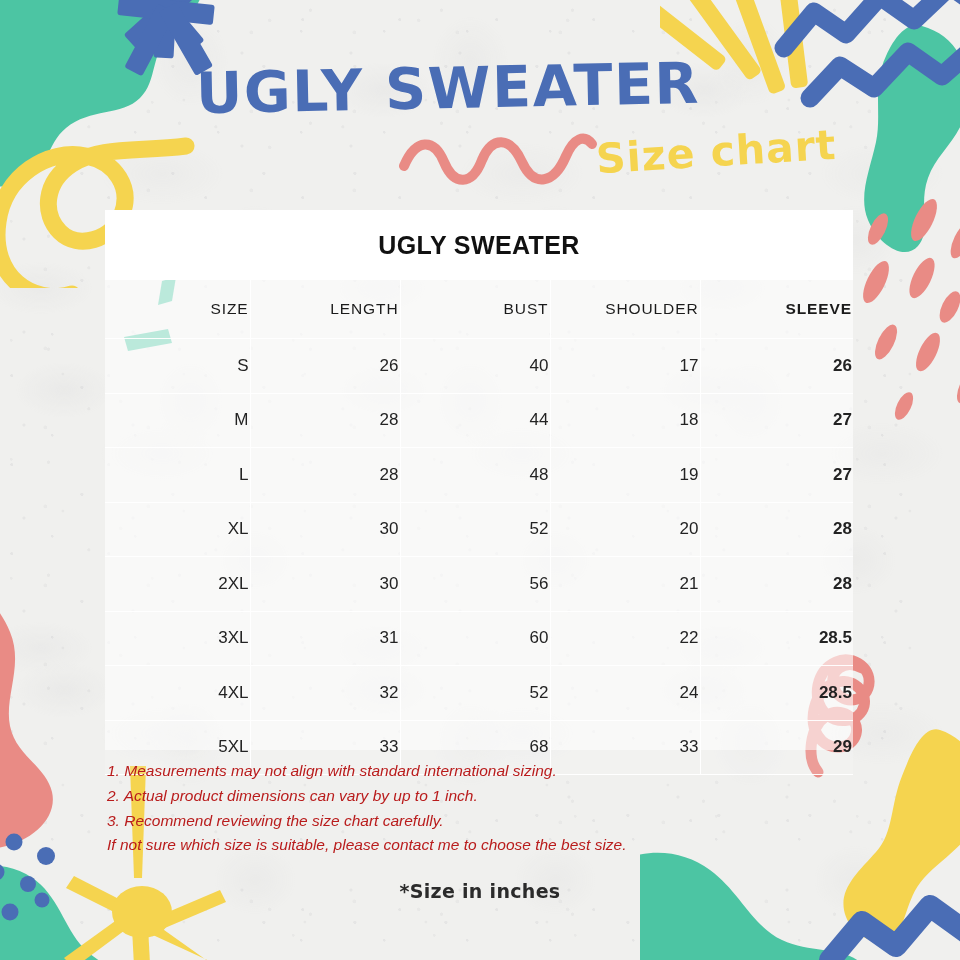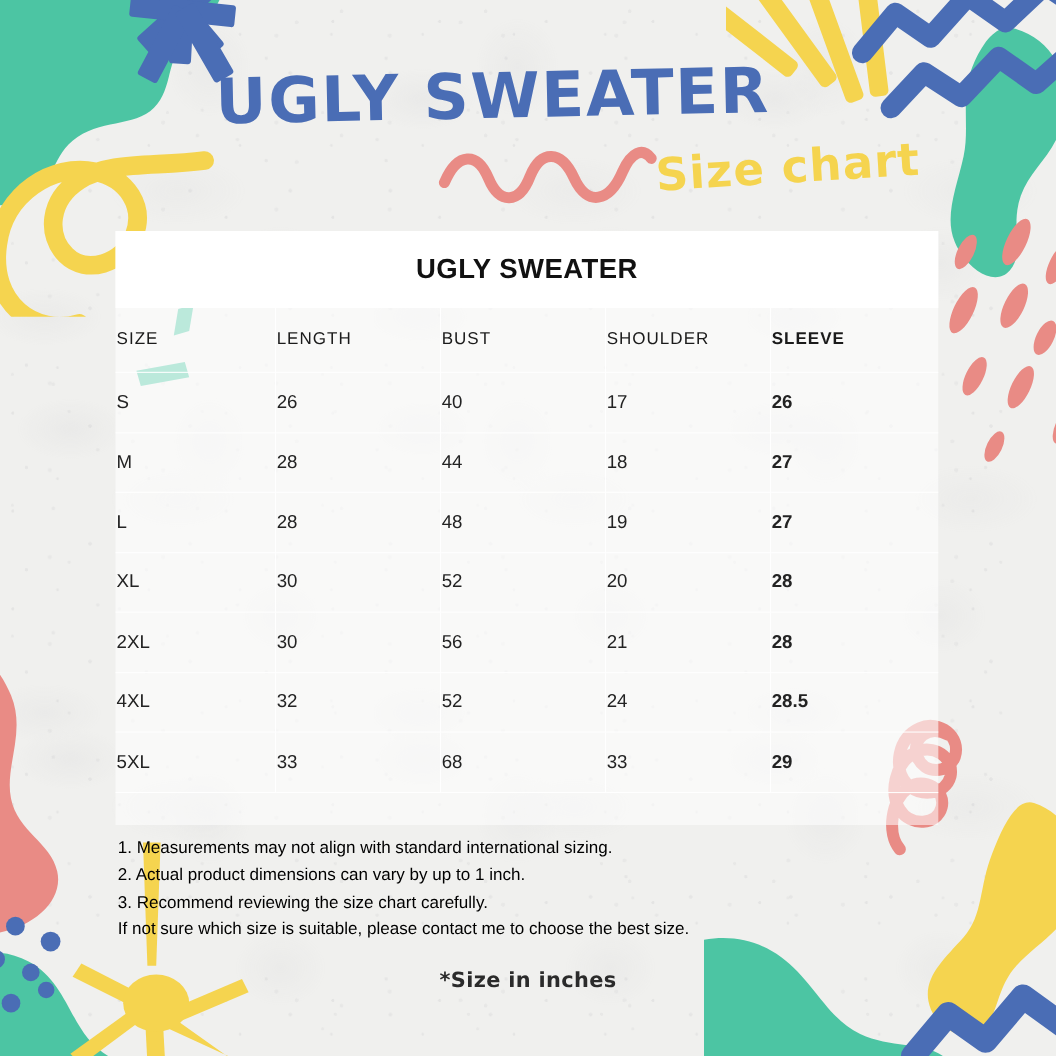--- a/index.html
+++ b/index.html
@@ -86,21 +86,21 @@
     border-collapse: collapse;
     table-layout: fixed;
   }
   table#size-table col.c-size     { width: 145px; }
   table#size-table col.c-length   { width: 150px; }
   table#size-table col.c-bust     { width: 150px; }
   table#size-table col.c-shoulder { width: 150px; }
   table#size-table col.c-sleeve   { width: 153px; }
 
   #size-table th, #size-table td {
-    text-align: left;
+    text-align: right;
     color: #232323;
     border-right: 1px solid rgba(255,255,255,0.95);
     border-bottom: 1px solid rgba(255,255,255,0.95);
     background: rgba(255,255,255,0.16);
   }
   #size-table th:last-child, #size-table td:last-child { border-right: none; font-weight: bold; }
 
   #size-table th {
     height: 56px;
     font-size: 15.5px;
@@ -118,21 +118,22 @@
   #notes {
     position: absolute;
     left: 107px;
     top: 762px;
     width: 760px;
   }
   #notes p {
     margin: 0 0 6.5px 0;
     font-size: 15.5px;
     line-height: 1.18;
-    color: #000000;
+    color: #b91c1c;
+    font-style: italic;
   }
 
   #footnote {
     position: absolute;
     left: 0;
     top: 880px;
     width: 960px;
     text-align: center;
     font-family: "DejaVu Sans", sans-serif;
     font-size: 19px;
@@ -327,20 +328,27 @@
           <td>28</td>
         </tr>
         <tr>
           <td>2XL</td>
           <td>30</td>
           <td>56</td>
           <td>21</td>
           <td>28</td>
         </tr>
         <tr>
+          <td>3XL</td>
+          <td>31</td>
+          <td>60</td>
+          <td>22</td>
+          <td>28.5</td>
+        </tr>
+        <tr>
           <td>4XL</td>
           <td>32</td>
           <td>52</td>
           <td>24</td>
           <td>28.5</td>
         </tr>
         <tr>
           <td>5XL</td>
           <td>33</td>
           <td>68</td>

